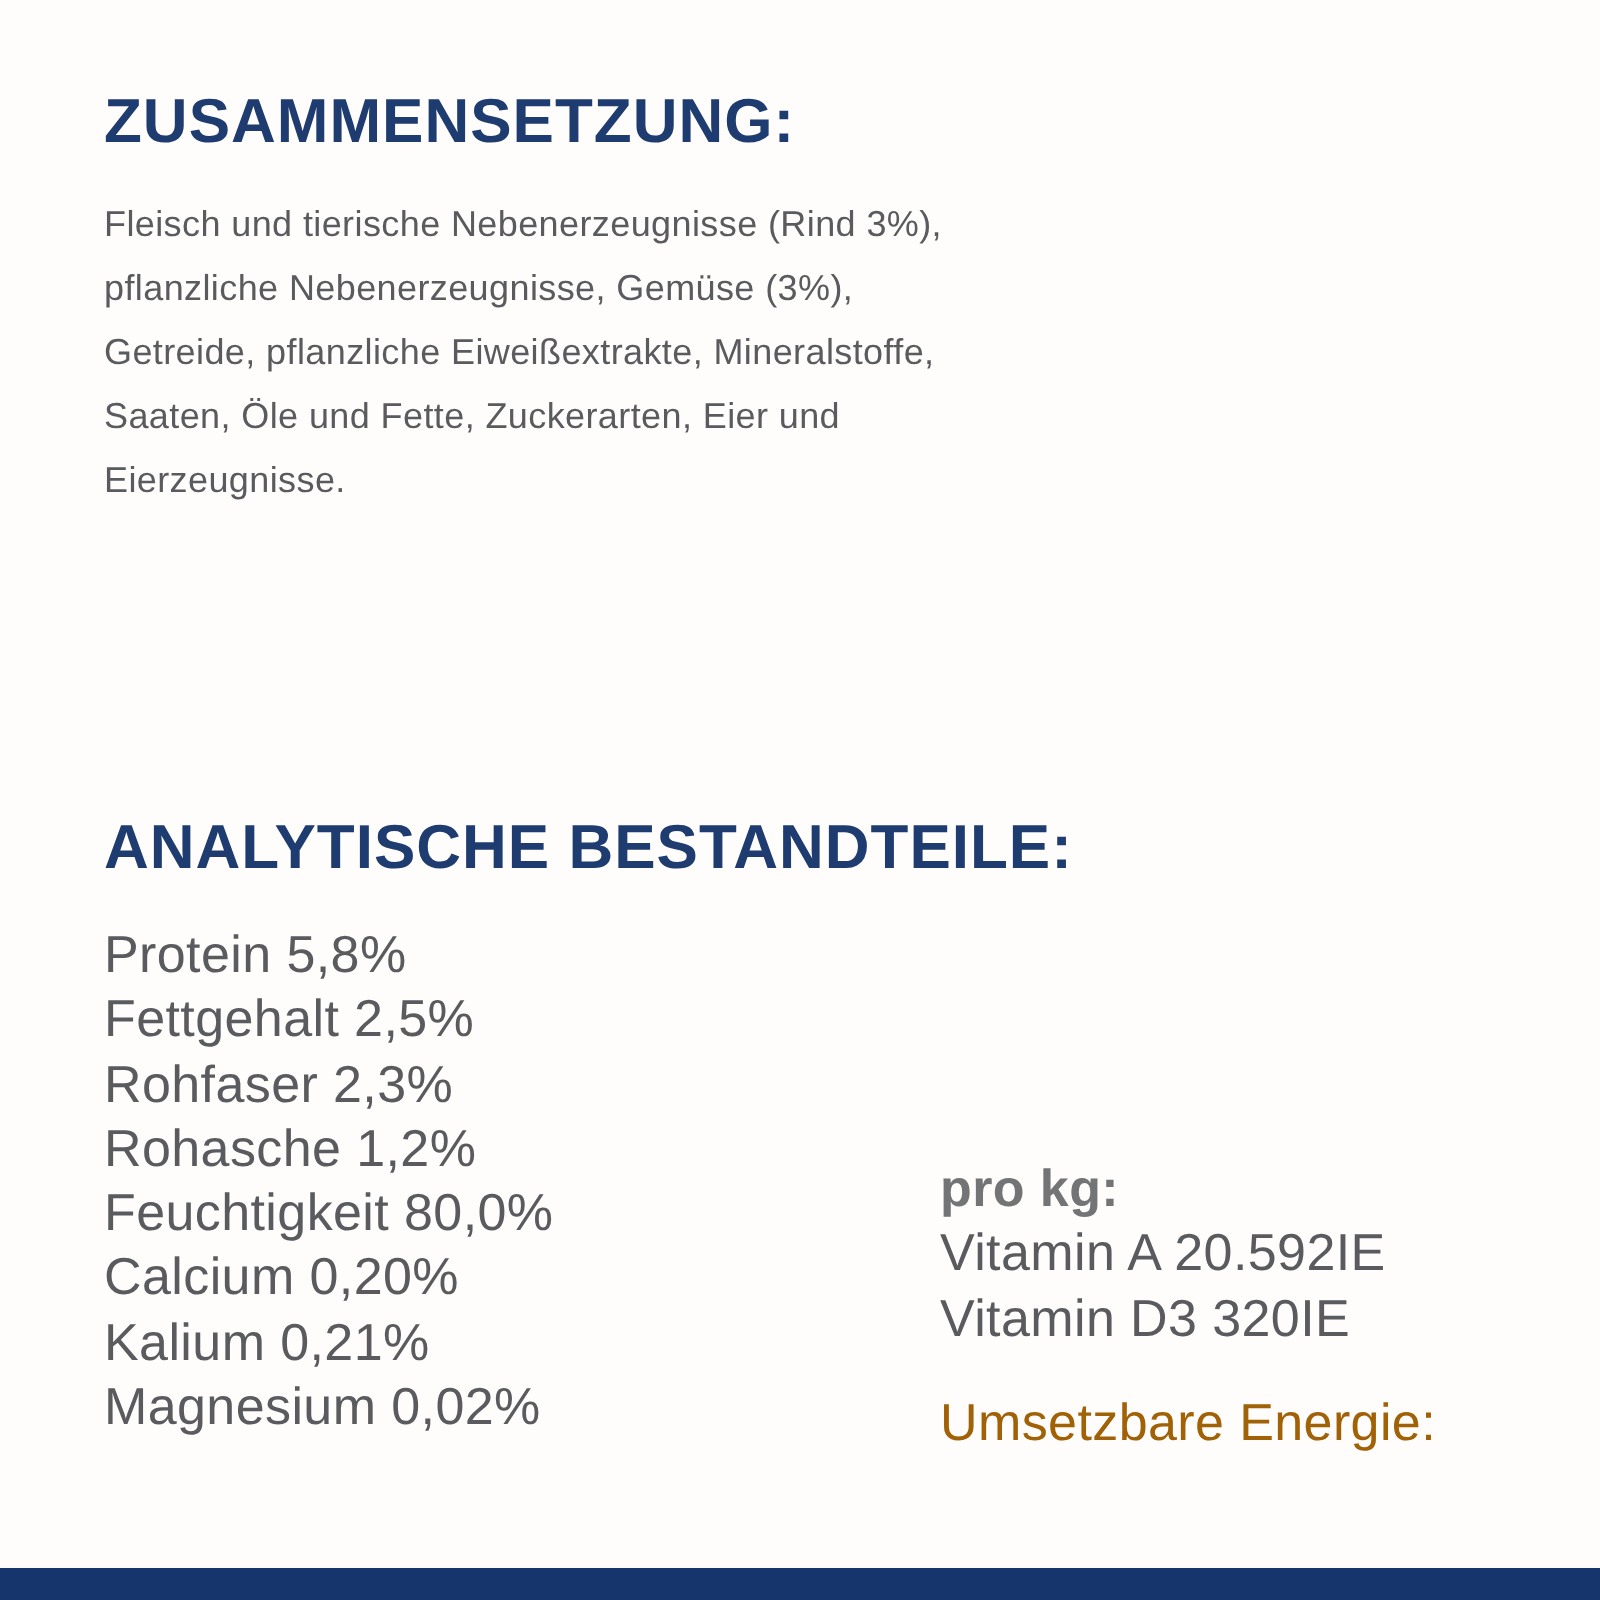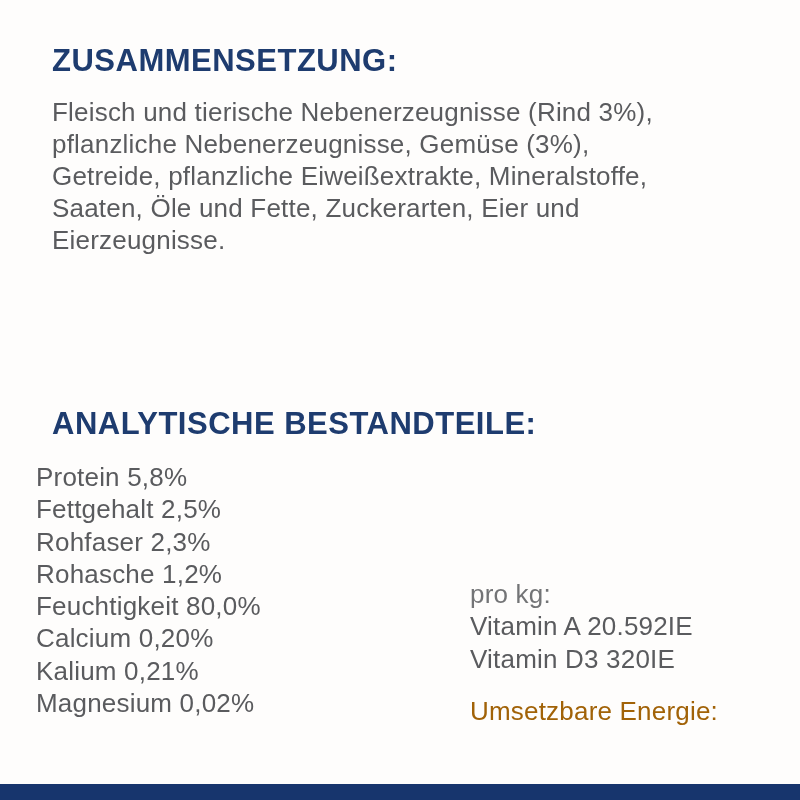--- a/index.html
+++ b/index.html
@@ -26,46 +26,46 @@
     color: #1e3c6f;
   }
   .heading-composition { top: 44px; }
   .heading-analysis { top: 407px; }
   .body-text {
     position: absolute;
     left: 52px;
     top: 96px;
     margin: 0;
     width: 710px;
-    font-size: 26px;
+    font-size: 18px;
     line-height: 32px;
     letter-spacing: 0.2px;
     color: #5a5b5e;
     white-space: pre-line;
   }
   .nutrient-list {
     position: absolute;
-    left: 36px;
+    left: 52px;
     top: 461px;
     font-size: 26px;
     line-height: 32.25px;
     letter-spacing: 0.2px;
     color: #5a5b5e;
   }
   .per-kg-block {
     position: absolute;
     left: 470px;
     top: 578px;
     font-size: 26px;
     line-height: 32.25px;
     letter-spacing: 0.2px;
     color: #5a5b5e;
   }
   .per-kg-heading {
-    font-weight: 400;
+    font-weight: 700;
     color: #737476;
   }
   .energy-block {
     position: absolute;
     left: 470px;
     top: 695px;
     font-size: 26px;
     line-height: 32.25px;
     letter-spacing: 0.2px;
     color: #a16207;

